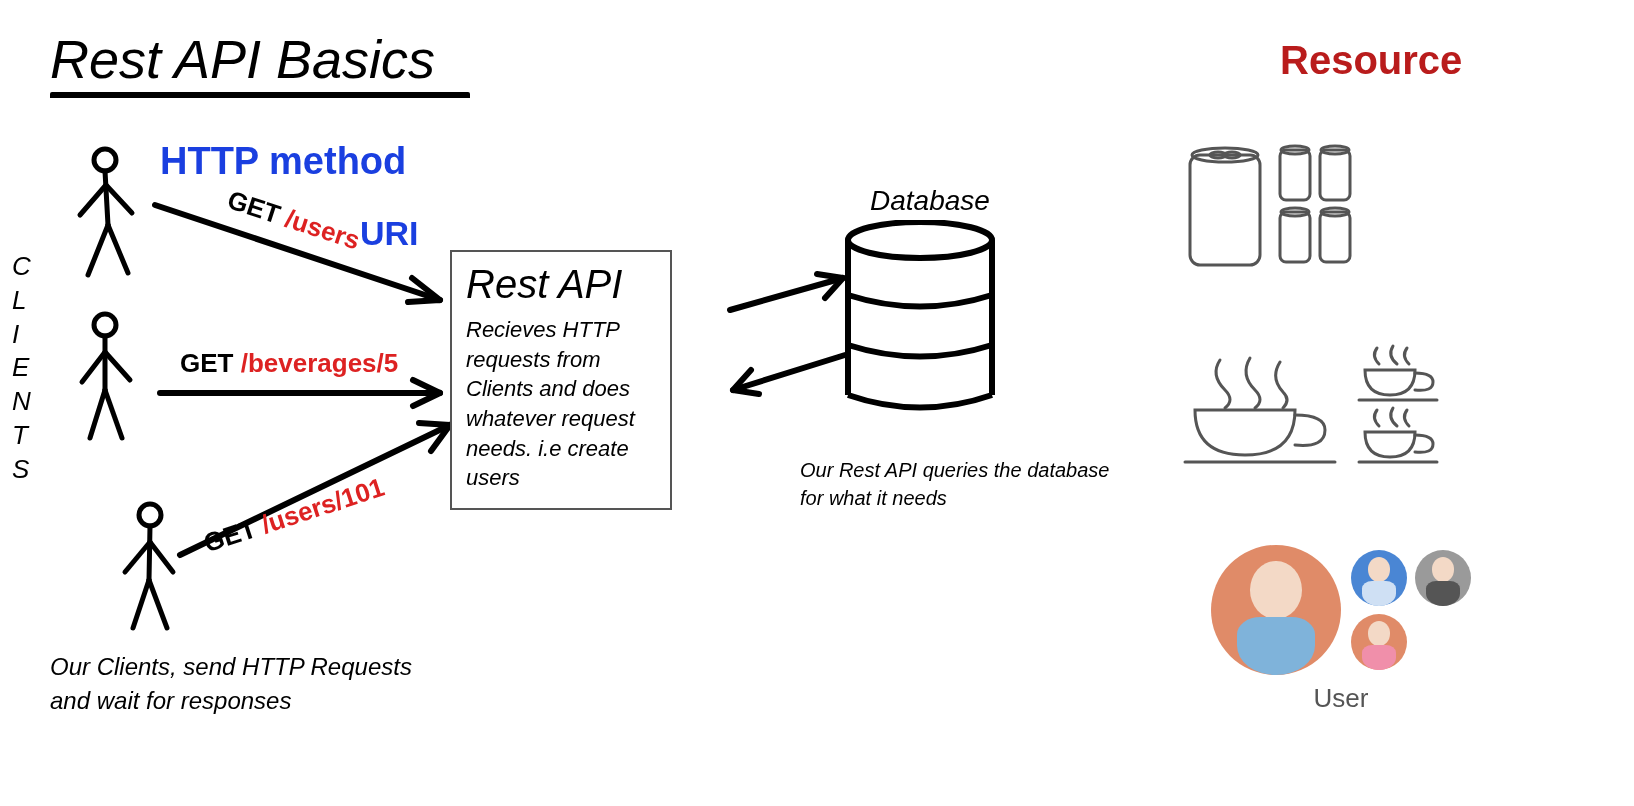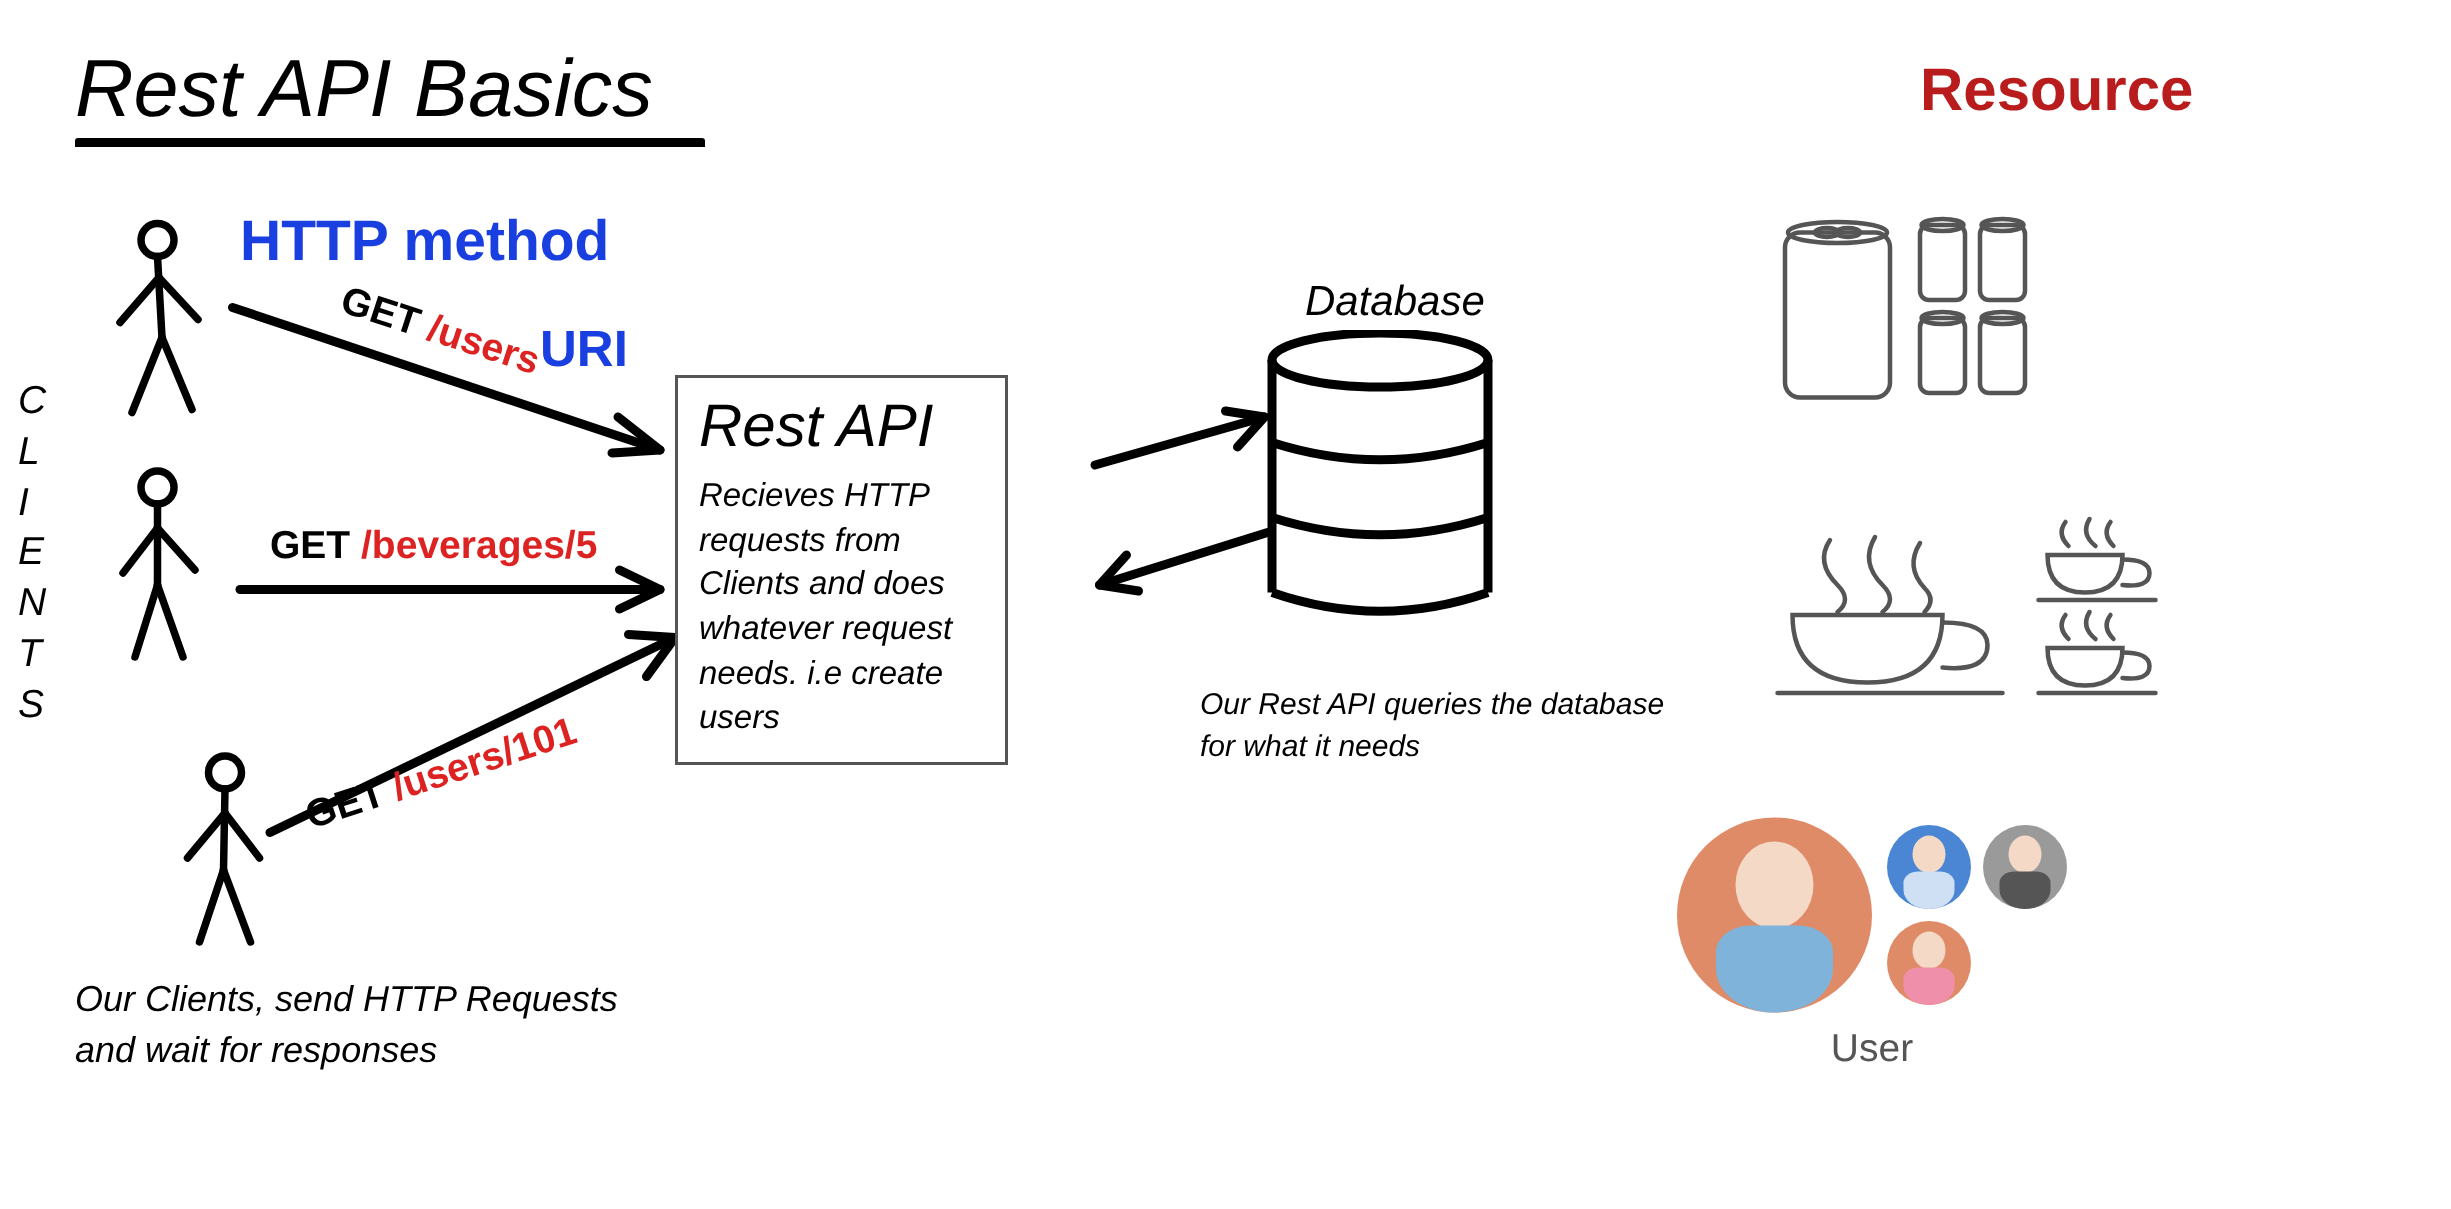--- a/index.html
+++ b/index.html
@@ -149,21 +149,21 @@
   }
   .resource-item {
     position: absolute;
     text-align: center;
     color: #555;
     font-family: Arial, sans-serif;
     font-size: 26px;
   }
   .res-beverage { top: 140px; left: 1150px; width: 260px; }
   .res-coffee   { top: 340px; left: 1175px; width: 280px; }
-  .res-user     { top: 545px; left: 1108px; width: 280px; }
+  .res-user     { top: 545px; left: 1201px; width: 280px; }
   .resource-item .cap { margin-top: 8px; }
 
   .db-cyl {
     position: absolute;
     top: 220px;
     left: 840px;
     width: 160px;
     height: 200px;
   }
 

